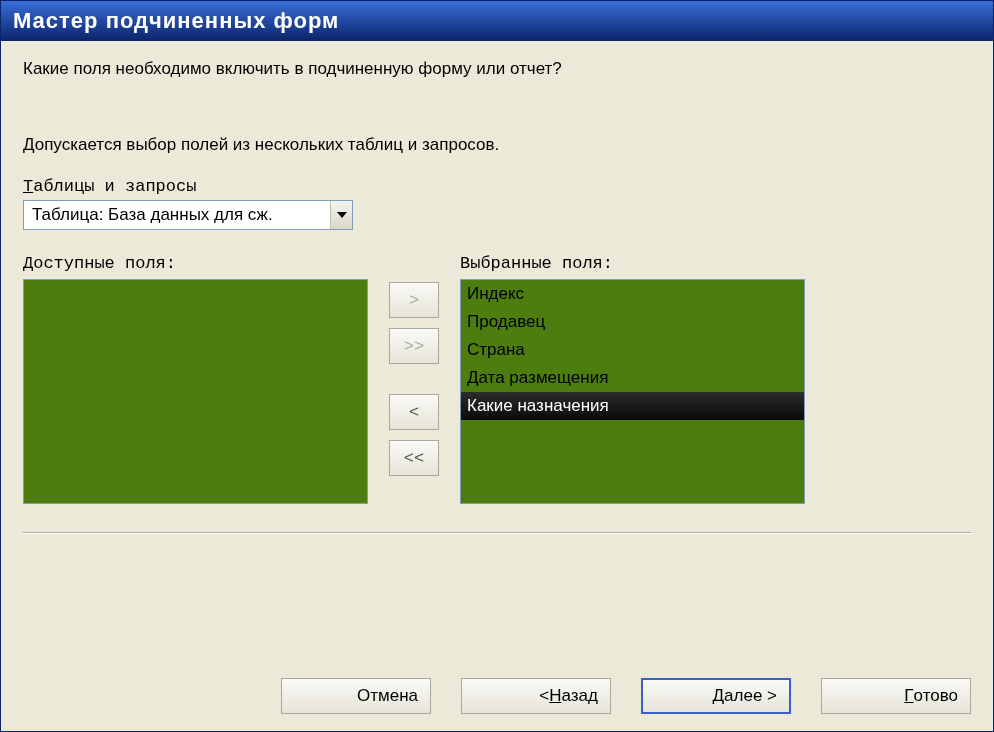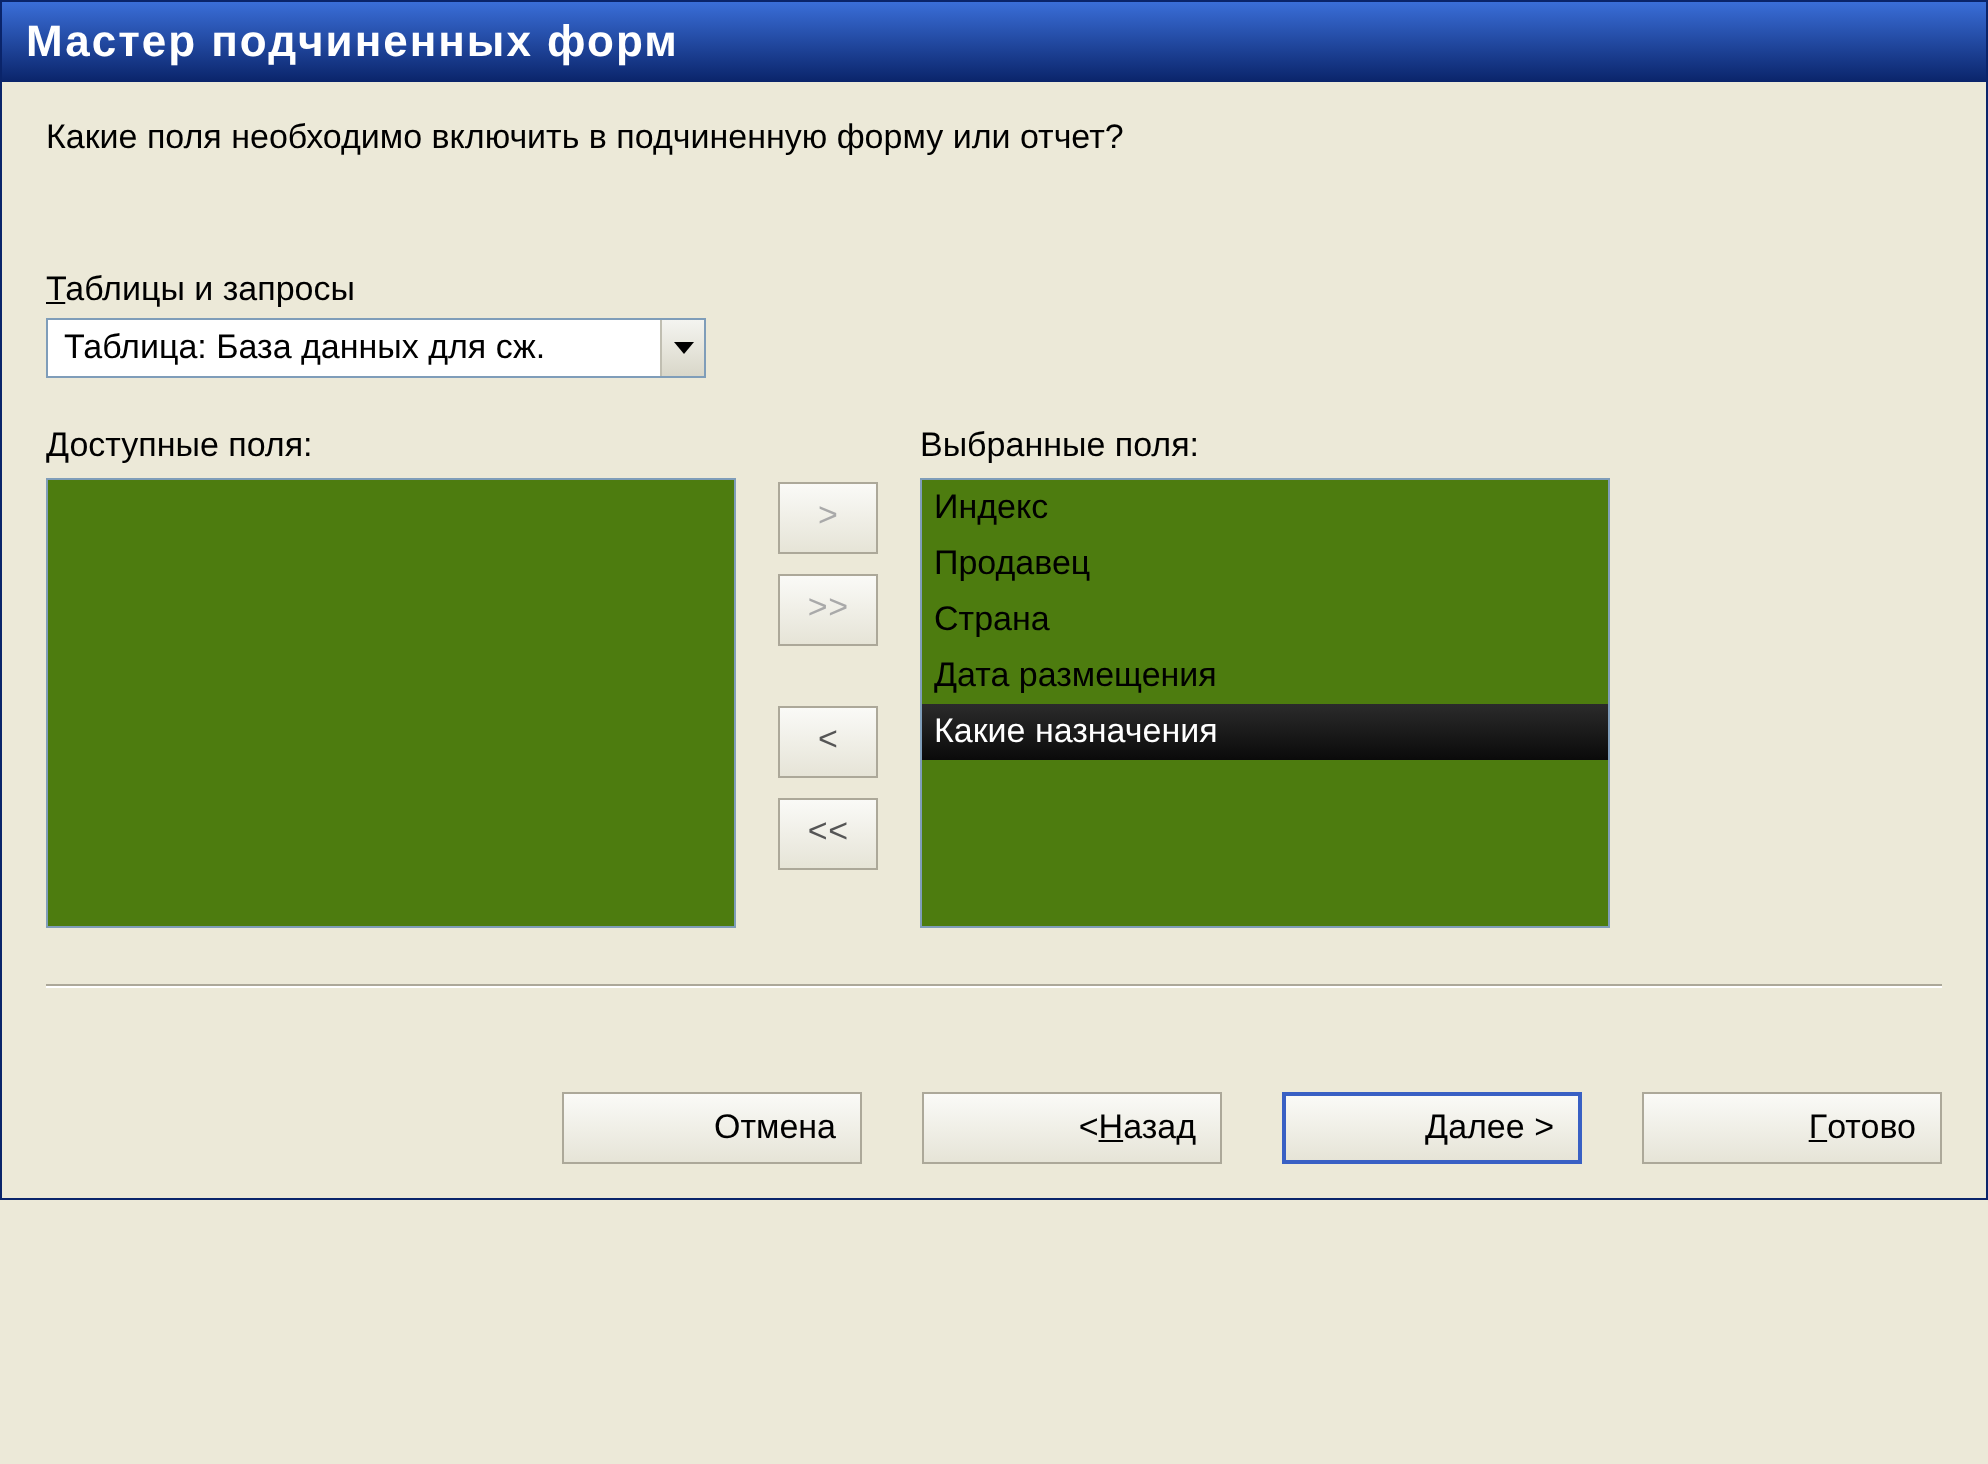--- a/index.html
+++ b/index.html
@@ -6,21 +6,21 @@
     body {
       font-family: Tahoma, Arial, sans-serif;
       font-size: 15px;
       background: #ECE9D8;
       width: 994px;
       height: 732px;
       overflow: hidden;
     }
     .window {
       width: 994px;
-      height: 600px;
+      height: 732px;
       border: 1px solid #0A246A;
       background: #ECE9D8;
       display: flex;
       flex-direction: column;
     }
     .titlebar {
       background: linear-gradient(to bottom, #3a6ed8 0%, #0A246A 100%);
       color: #fff;
       padding: 7px 12px;
       font-size: 22px;
@@ -41,20 +41,21 @@
       margin-bottom: 56px;
     }
     .hint {
       font-size: 17px;
       color: #000;
       margin-bottom: 22px;
     }
     .section-label {
       font-size: 17px;
       color: #000;
+      font-family: Liberation Mono, monospace;
     }
     .section-label .u { text-decoration: underline; }
     .combo-wrap {
       margin-top: 4px;
       margin-bottom: 24px;
     }
     .combo {
       width: 330px;
       height: 30px;
       border: 1px solid #7F9DB9;
@@ -168,20 +169,21 @@
   </style>
 </head>
 <body>
 
 <div class="window">
   <div class="titlebar">
     <span>Мастер подчиненных форм</span>
   </div>
   <div class="content">
     <div class="question">Какие поля необходимо включить в подчиненную форму или отчет?</div>
+    <div class="hint">Допускается выбор полей из нескольких таблиц и запросов.</div>
 
     <div class="section-label">
       <span class="u">Т</span><span>аблицы и запросы</span>
     </div>
     <div class="combo-wrap">
       <div class="combo">
         <div class="combo-text">Таблица: База данных для сж.</div>
         <div class="combo-btn">
           <svg width="10" height="6" viewBox="0 0 10 6">
               <path d="M0 0 L5 6 L10 0 Z" fill="#000"></path>

